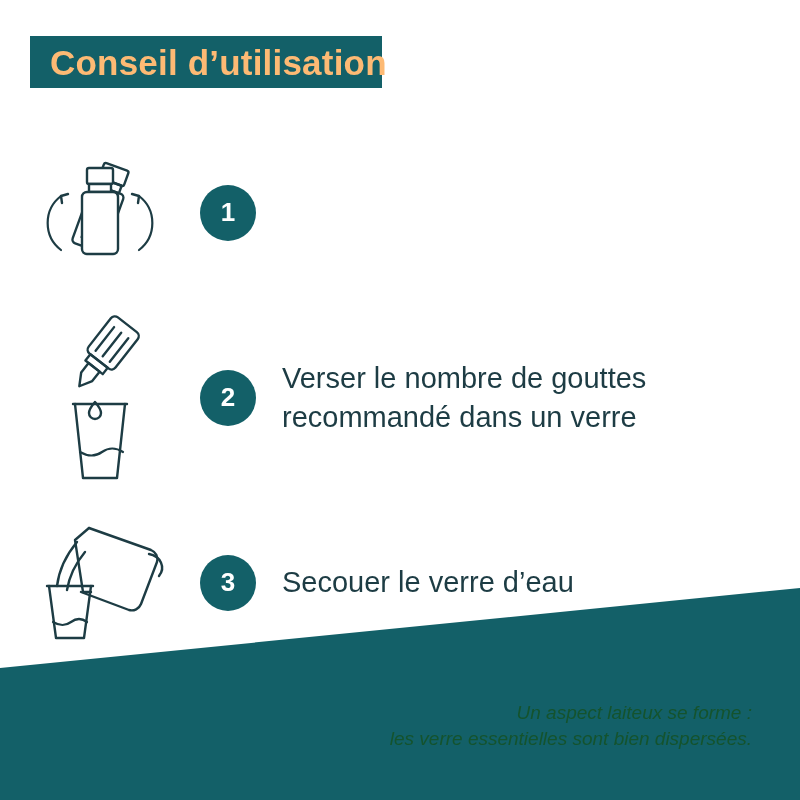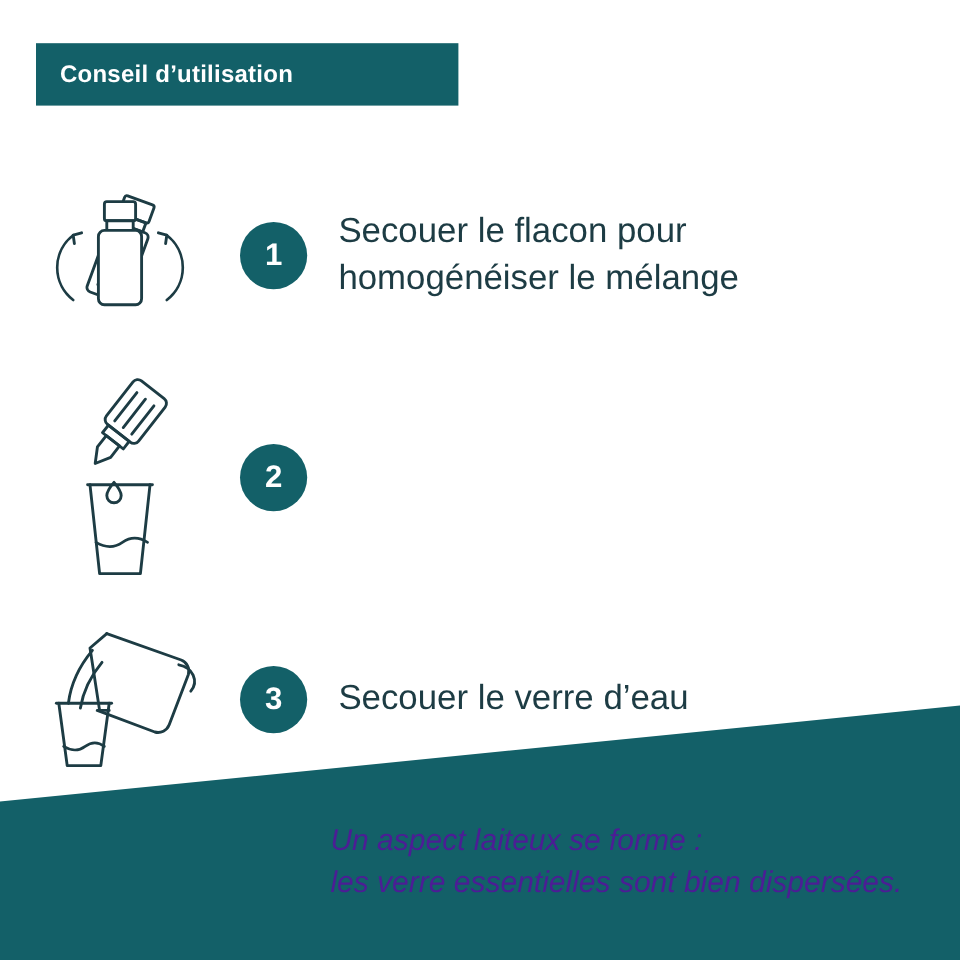--- a/index.html
+++ b/index.html
@@ -28,22 +28,22 @@
     top: 36px;
     width: 352px;
     height: 52px;
     background: #136068;
     display: flex;
     align-items: center;
     padding-left: 20px;
     box-sizing: border-box;
   }
   .header-title {
-    color: #ffffff;
-    font-size: 20px;
+    color: #fdba74;
+    font-size: 35px;
     font-weight: bold;
     letter-spacing: 0.2px;
     line-height: 1;
     white-space: nowrap;
   }
 
   
   .steps {
     position: absolute;
     left: 0;
@@ -94,22 +94,23 @@
     position: absolute;
     left: 0;
     bottom: 0;
     width: 800px;
     height: 240px;
   }
   .bottom-text {
     position: absolute;
     right: 48px;
     bottom: 48px;
-    color: #4c1d95;
-    font-size: 25px;
+    text-align: right;
+    color: #14532d;
+    font-size: 19px;
     font-style: italic;
     line-height: 1.38;
   }
   .bottom-text .line {
     display: block;
     white-space: nowrap;
   }
 
   svg { display: block; }
 </style>
@@ -143,24 +144,20 @@
             <rect x="67" y="54" width="36" height="62" rx="5" fill="#ffffff"></rect>
 
             <path d="M46 58 A 34 34 0 0 0 46 112" stroke-width="2.2"></path>
             <path d="M124 58 A 34 34 0 0 1 124 112" stroke-width="2.2"></path>
             <path d="M46 58 l 7 -2 M46 58 l 1 7"></path>
             <path d="M124 58 l -7 -2 M124 58 l -1 7"></path>
           </g>
         </svg>
       </div>
       <div class="step-number">1</div>
-      <div class="step-text">
-        <span class="line">Secouer le flacon pour</span>
-        <span class="line">homogénéiser le mélange</span>
-      </div>
     </div>
 
     <div class="step-row">
       <div class="step-icon">
         <svg width="170" height="175" viewBox="0 0 170 175">
           <g fill="none" stroke="#1d3c44" stroke-width="2.4" stroke-linecap="round" stroke-linejoin="round">
 
             <g transform="rotate(38 82 52)">
               <rect x="66" y="4" width="34" height="46" rx="5"></rect>
               <rect x="72" y="50" width="22" height="8"></rect>
@@ -172,20 +169,24 @@
 
             <path d="M80 92 c 0 0 -6 7 -6 11 a 6 6 0 0 0 12 0 c 0 -4 -6 -11 -6 -11 z"></path>
 
             <path d="M60 94 l 8 74 h 34 l 8 -74"></path>
             <path d="M65 142 q 12 7 22 0 q 10 -7 21 0" stroke-width="2.2"></path>
             <line x1="58" y1="94" x2="112" y2="94"></line>
           </g>
         </svg>
       </div>
       <div class="step-number">2</div>
+      <div class="step-text">
+        <span class="line">Verser le nombre de gouttes</span>
+        <span class="line">recommandé dans un verre</span>
+      </div>
     </div>
 
     <div class="step-row">
       <div class="step-icon">
         <svg width="170" height="150" viewBox="0 0 170 150">
           <g fill="none" stroke="#1d3c44" stroke-width="2.4" stroke-linecap="round" stroke-linejoin="round">
 
             <path d="M74 20 l 62 22 a 10 10 0 0 1 6 12 l -16 42 a 10 10 0 0 1 -12 6 l -48 -18"></path>
             <path d="M74 20 l -14 12 l 8 52 l 8 0"></path>
 

